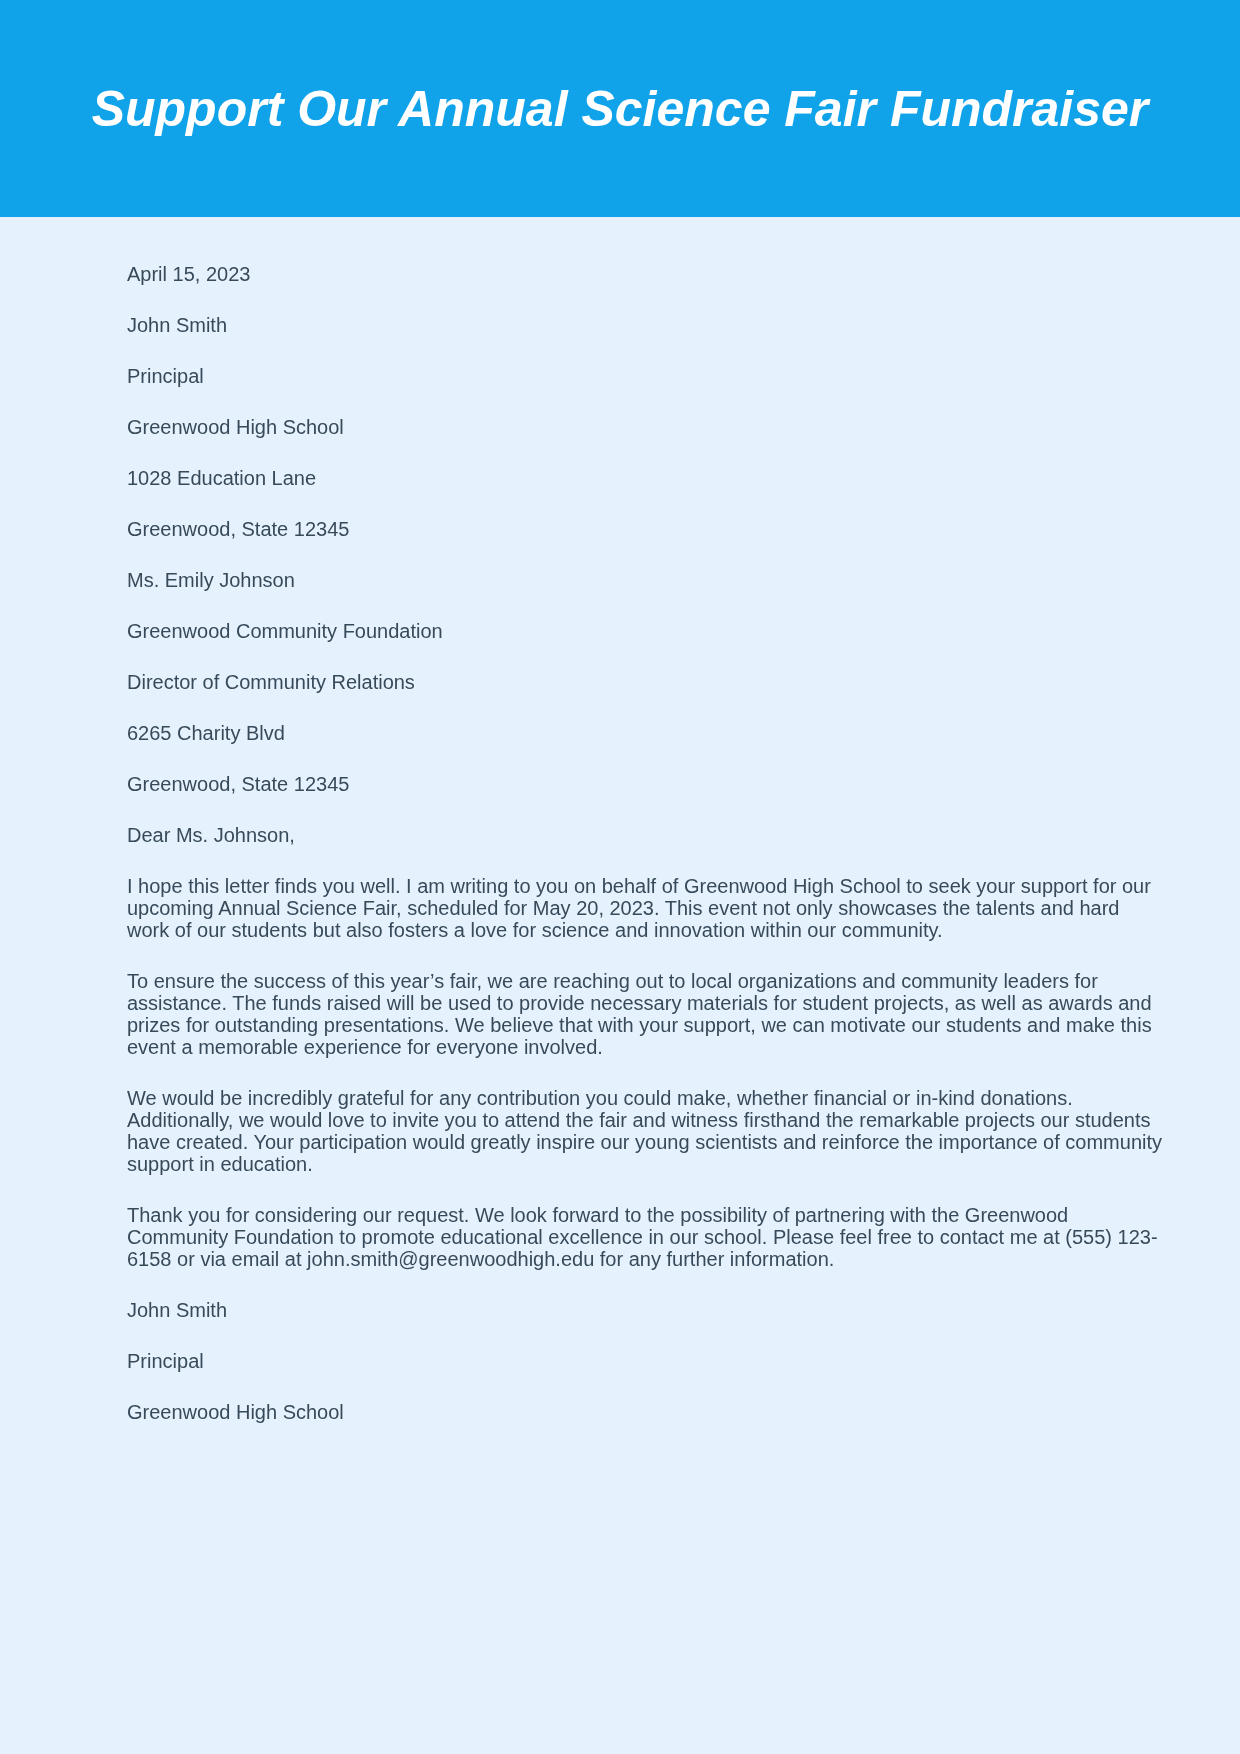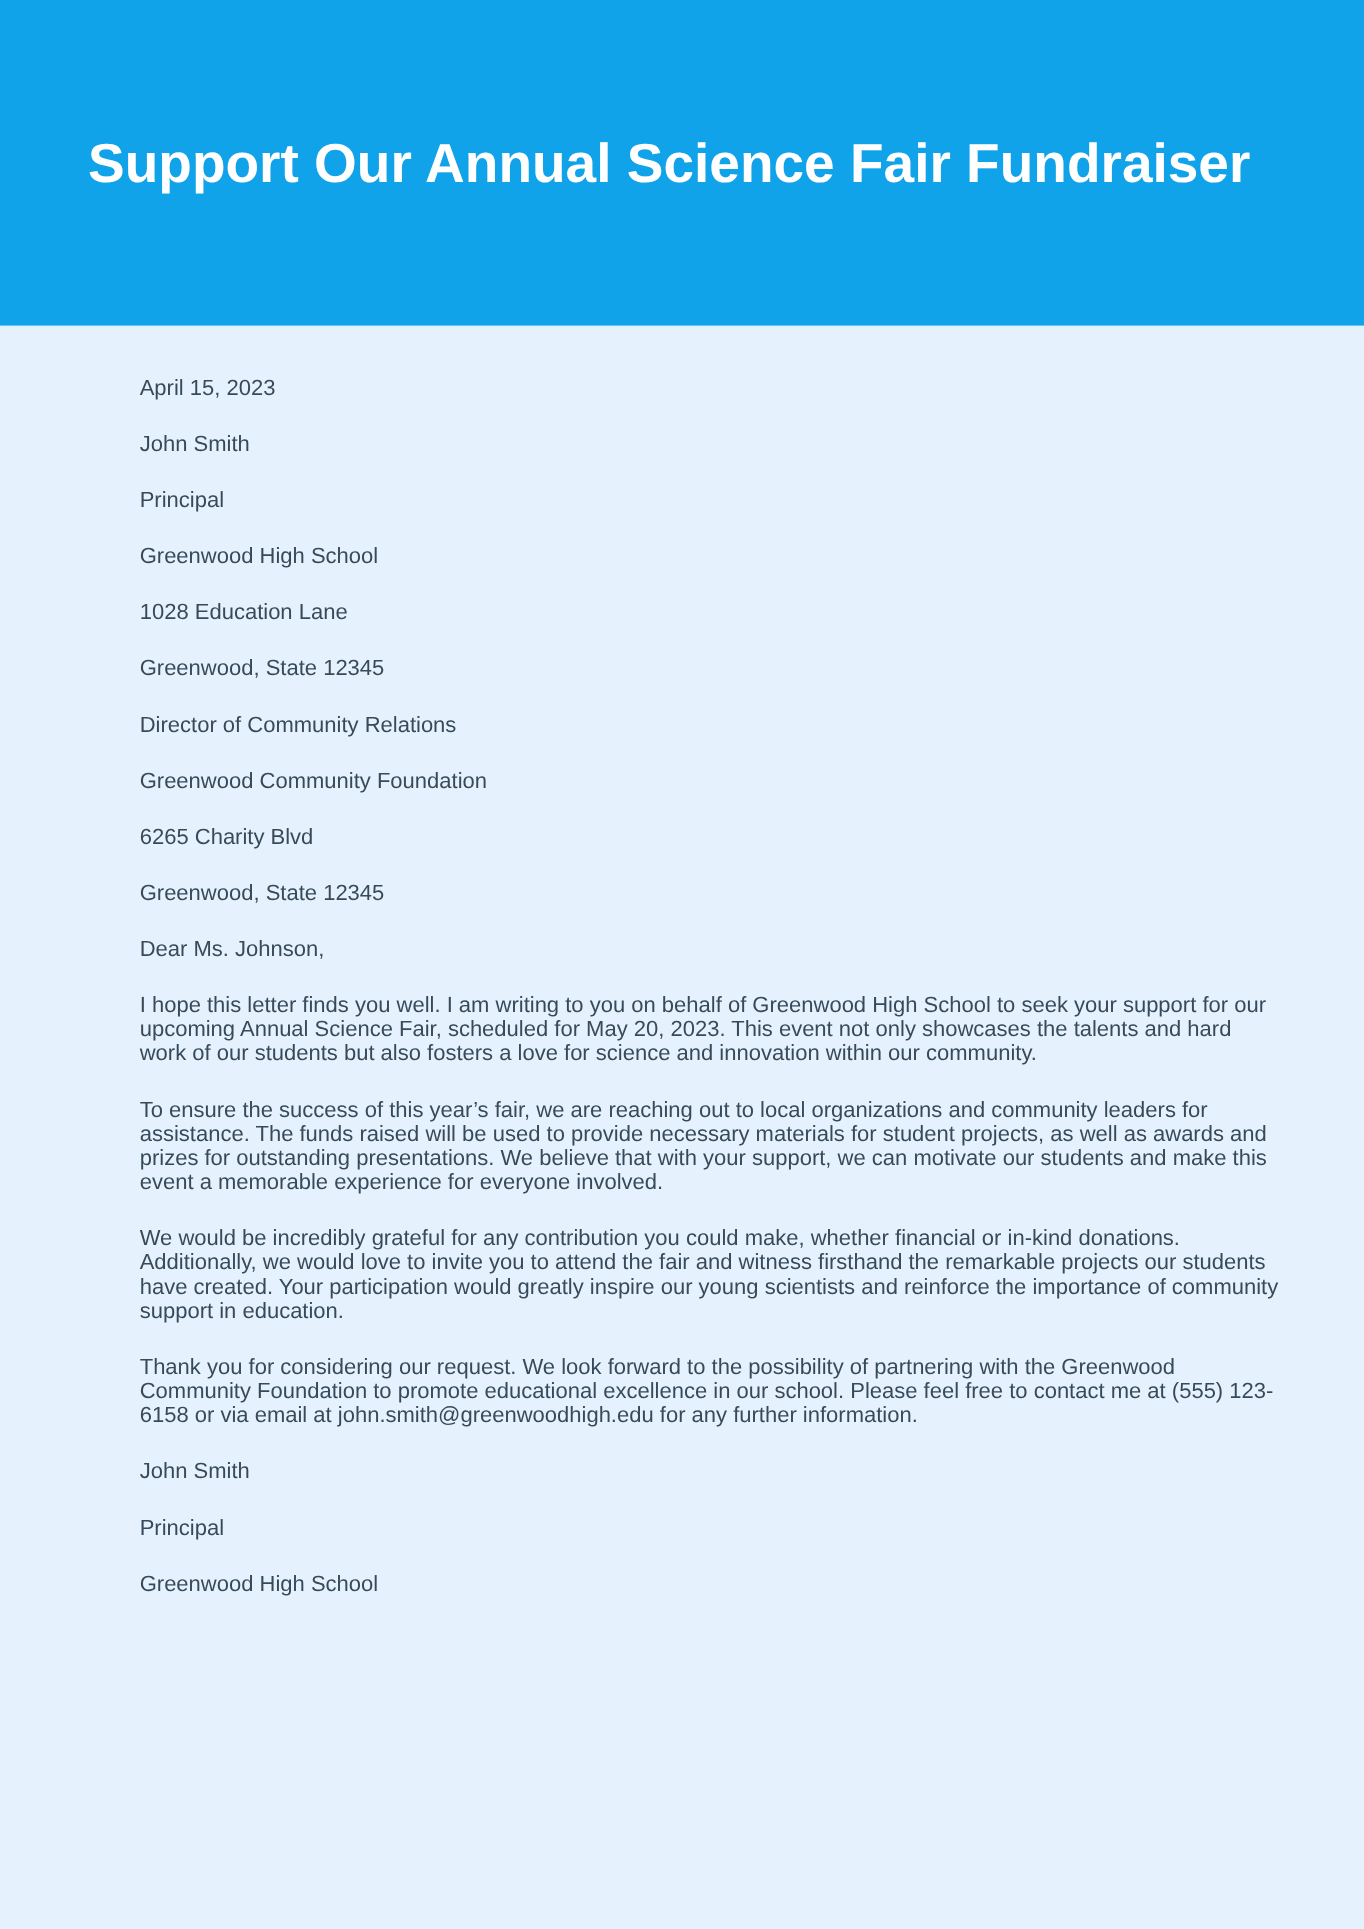--- a/index.html
+++ b/index.html
@@ -13,24 +13,26 @@
   body {
     width: 1240px;
     height: 1754px;
     background: var(--page_bg);
     font-family: "Liberation Sans", sans-serif;
     color: var(--text);
     overflow: hidden;
   }
   .hero {
     width: 1240px;
-    height: 296px;
+    height: 217px;
     background: var(--header_bg);
     display: flex;
     align-items: center;
+    justify-content: center;
+    font-style: italic;
   }
   .hero h1 {
     margin: 0;
     padding: 0 80px;
     font-size: 50px;
     line-height: 54px;
     font-weight: bold;
     color: var(--title_text);
     text-align: center;
     letter-spacing: 0px;
@@ -52,22 +54,23 @@
 </header>
 
 <main class="letter">
   <p>April 15, 2023</p>
 
   <p>John Smith</p>
   <p>Principal</p>
   <p>Greenwood High School</p>
   <p>1028 Education Lane</p>
   <p>Greenwood, State 12345</p>
+  <p>Ms. Emily Johnson</p>
+  <p>Greenwood Community Foundation</p>
   <p>Director of Community Relations</p>
-  <p>Greenwood Community Foundation</p>
   <p>6265 Charity Blvd</p>
   <p>Greenwood, State 12345</p>
 
   <p>Dear Ms. Johnson,</p>
 
   <p>I hope this letter finds you well. I am writing to you on behalf of Greenwood High School to seek your support for our upcoming Annual Science Fair, scheduled for May 20, 2023. This event not only showcases the talents and hard work of our students but also fosters a love for science and innovation within our community.</p>
   <p>To ensure the success of this year’s fair, we are reaching out to local organizations and community leaders for assistance. The funds raised will be used to provide necessary materials for student projects, as well as awards and prizes for outstanding presentations. We believe that with your support, we can motivate our students and make this event a memorable experience for everyone involved.</p>
   <p>We would be incredibly grateful for any contribution you could make, whether financial or in-kind donations. Additionally, we would love to invite you to attend the fair and witness firsthand the remarkable projects our students have created. Your participation would greatly inspire our young scientists and reinforce the importance of community support in education.</p>
   <p>Thank you for considering our request. We look forward to the possibility of partnering with the Greenwood Community Foundation to promote educational excellence in our school. Please feel free to contact me at (555) 123-6158 or via email at john.smith@greenwoodhigh.edu for any further information.</p>
 

